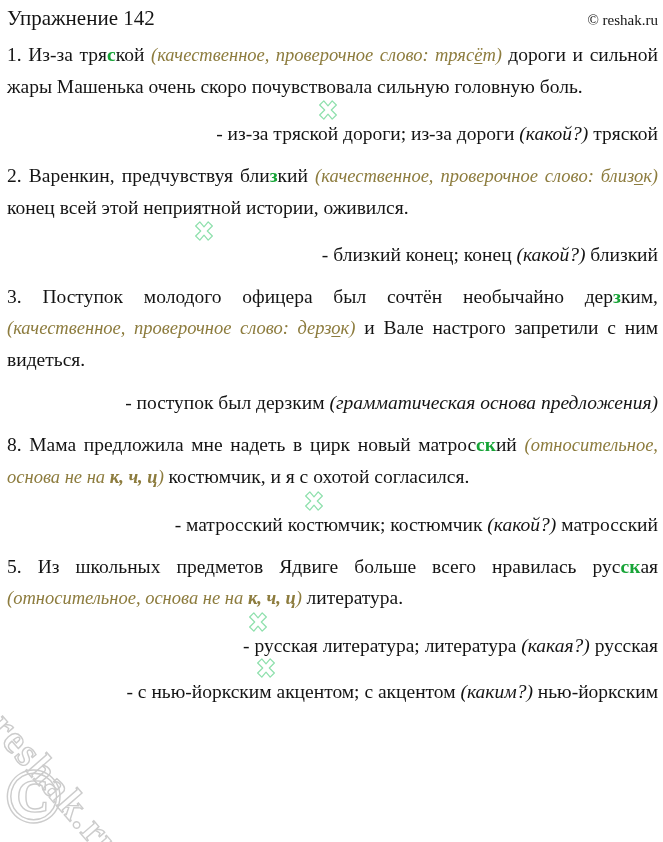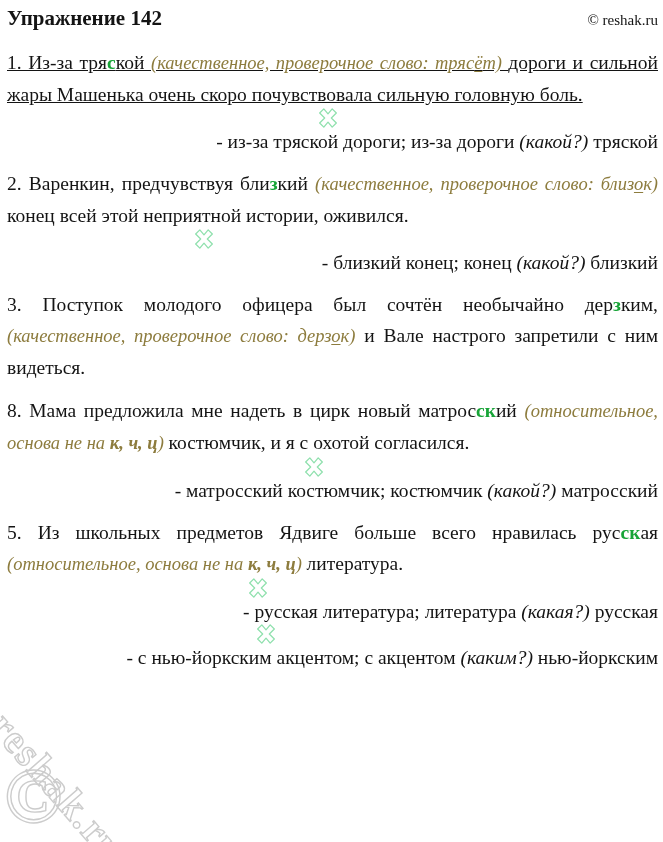--- a/index.html
+++ b/index.html
@@ -3,27 +3,27 @@
 <meta charset="utf-8">
 <style>
   html,body{margin:0;padding:0;}
   body{
     width:663px;height:842px;overflow:hidden;position:relative;
     background:#ffffff;color:var(--text,#141414);
     font-family:"Liberation Serif","DejaVu Serif",serif;
   }
   .page{position:relative;z-index:1;padding:6px 5px 0 7px;}
   .header{display:flex;justify-content:space-between;align-items:baseline;}
-  .title{font-size:21px;font-weight:bold;}
+  .title{font-size:21px;font-weight:normal;}
   .copyright{font-size:15px;}
   .para{
     font-size:19.5px;line-height:31px;text-align:justify;
     margin:12px 0 0 0;
   }
-  .para.sentence-1{margin-top:16px;text-decoration:underline;}
+  .para.sentence-1{margin-top:8px;}
   .answer{font-size:19.5px;line-height:28px;margin:0;text-align:right;}
   .answer.answer-3{margin-top:14px;}
   .icon-row{position:relative;height:18px;}
   .sep-icon{
     position:absolute;top:-2px;width:22px;height:20px;
     color:var(--icon-green,#8fe0ad);
   }
   .r-g{color:var(--green-letter,#17a437);font-weight:700;}
   .r-a,.r-au,.r-ab{
     color:var(--annotation,#8d7c3e);font-style:italic;font-size:18.5px;
@@ -69,20 +69,21 @@
       </div>
       <p class="answer answer-1"><span class="r-n">- из-за тряской дороги; из-за дороги </span><span class="r-i">(какой?)</span><span class="r-n"> тряской</span></p>
       <p class="para sentence-2"><span class="r-n">2. Варенкин, предчувствуя бли</span><span class="r-g">з</span><span class="r-n">кий </span><span class="r-a">(качественное, проверочное слово: близ</span><span class="r-au">о</span><span class="r-a">к)</span><span class="r-n"> конец всей этой неприятной истории, оживился.</span></p>
       <div class="icon-row">
         <svg class="sep-icon" viewBox="0 0 26 24" xmlns="http://www.w3.org/2000/svg" style="left: 186px;">
     <path d="M3 6 L8 1 L13 7 L18 1 L23 6 L17 12 L23 18 L18 23 L13 17 L8 23 L3 18 L9 12 Z" fill="none" stroke="currentColor" stroke-width="1.5" stroke-linejoin="round"></path>
   </svg>
       </div>
       <p class="answer answer-2"><span class="r-n">- близкий конец; конец </span><span class="r-i">(какой?)</span><span class="r-n"> близкий</span></p>
       <p class="para sentence-3"><span class="r-n">3. Поступок молодого офицера был сочтён необычайно дер</span><span class="r-g">з</span><span class="r-n">ким, </span><span class="r-a">(качественное, проверочное слово: дерз</span><span class="r-au">о</span><span class="r-a">к)</span><span class="r-n"> и Вале настрого запретили с ним видеться.</span></p>
+      <p class="answer answer-3"><span class="r-n">- поступок был дерзким </span><span class="r-i">(грамматическая основа предложения)</span></p>
       <p class="para sentence-4"><span class="r-n">8. Мама предложила мне надеть в цирк новый матрос</span><span class="r-g">ск</span><span class="r-n">ий </span><span class="r-a">(относительное, основа не на </span><span class="r-ab">к, ч, ц</span><span class="r-a">) </span><span class="r-n">костюмчик, и я с охотой согласился.</span></p>
       <div class="icon-row">
         <svg class="sep-icon" viewBox="0 0 26 24" xmlns="http://www.w3.org/2000/svg" style="left: 296px;">
     <path d="M3 6 L8 1 L13 7 L18 1 L23 6 L17 12 L23 18 L18 23 L13 17 L8 23 L3 18 L9 12 Z" fill="none" stroke="currentColor" stroke-width="1.5" stroke-linejoin="round"></path>
   </svg>
       </div>
       <p class="answer answer-4"><span class="r-n">- матросский костюмчик; костюмчик </span><span class="r-i">(какой?)</span><span class="r-n"> матросский</span></p>
       <p class="para sentence-5"><span class="r-n">5. Из школьных предметов Ядвиге больше всего нравилась рус</span><span class="r-g">ск</span><span class="r-n">ая </span><span class="r-a">(относительное, основа не на </span><span class="r-ab">к, ч, ц</span><span class="r-a">) </span><span class="r-n">литература.</span></p>
       <div class="icon-row">
         <svg class="sep-icon" viewBox="0 0 26 24" xmlns="http://www.w3.org/2000/svg" style="left: 240px;">

